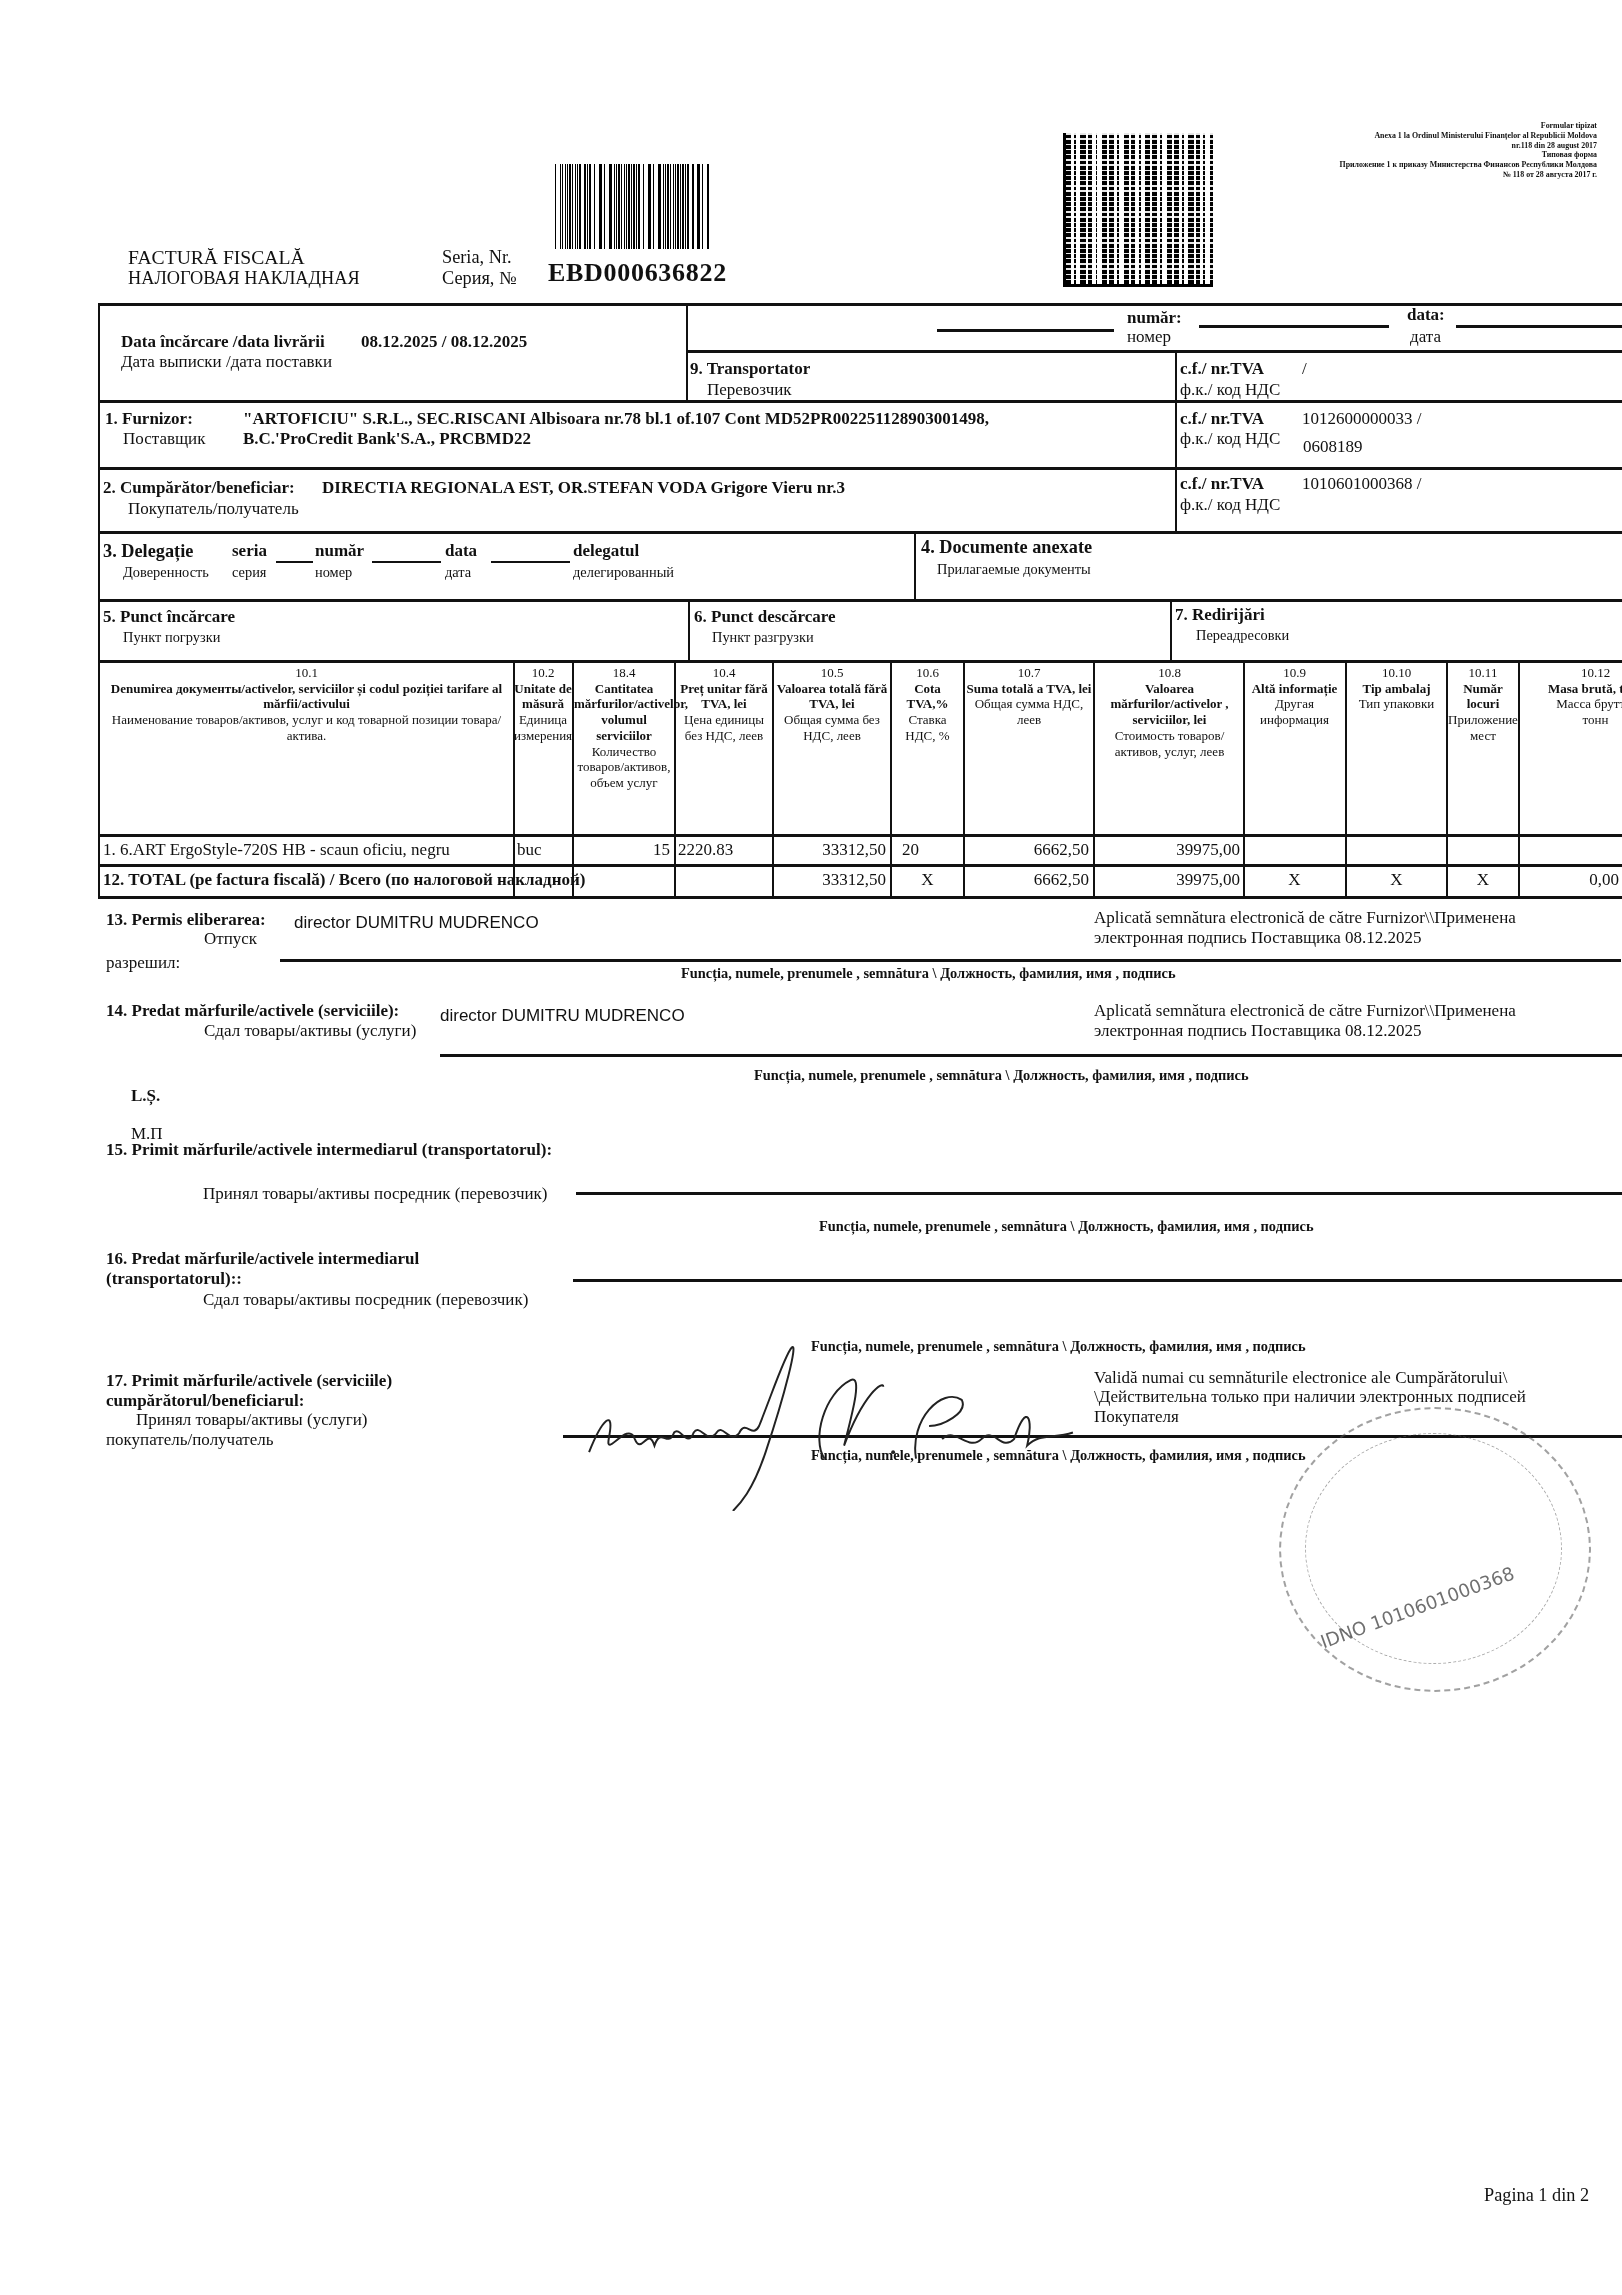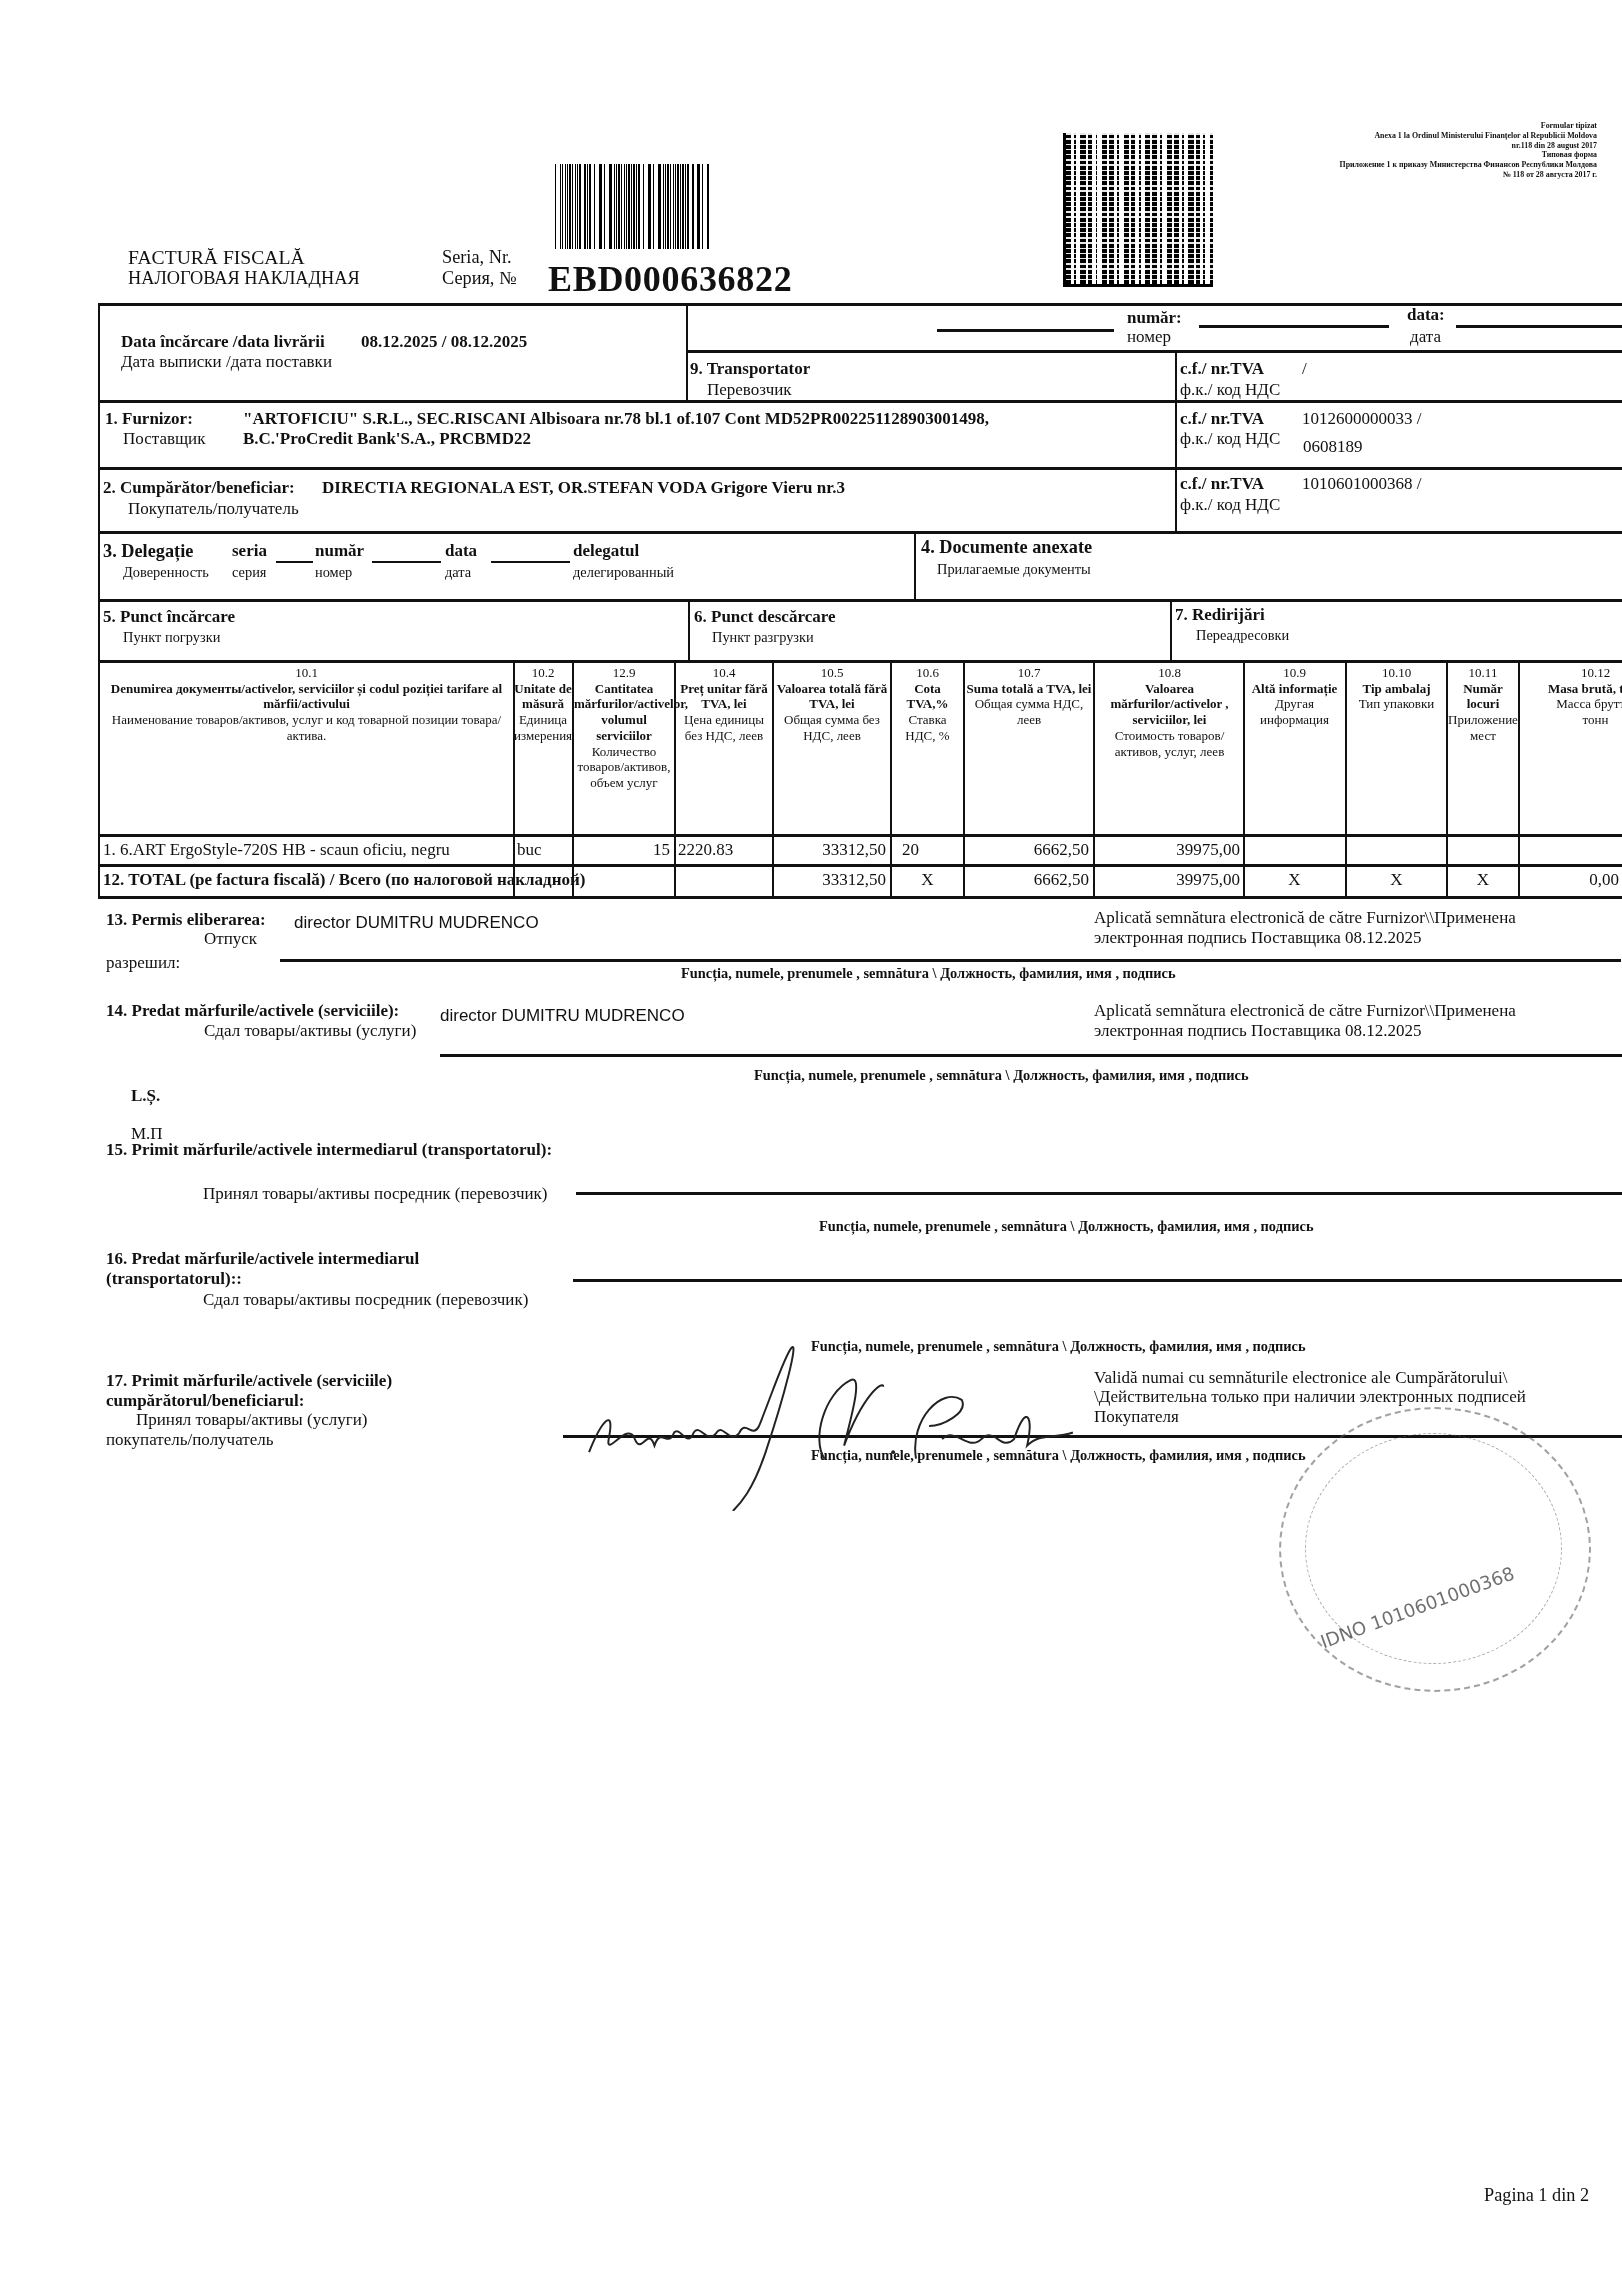--- a/index.html
+++ b/index.html
@@ -14,21 +14,21 @@
     background: repeating-linear-gradient(90deg,#000 0 1.3px,#fff 1.3px 2.6px,#000 2.6px 3.3px,#fff 3.3px 4.6px,#000 4.6px 6.5px,#fff 6.5px 7.2px,#000 7.2px 7.9px,#fff 7.9px 9.8px); }
   .qr { left:1063px; top:133px; width:147px; height:151px;
     background:
       repeating-linear-gradient(0deg, rgba(0,0,0,.0) 0 3.9px, rgba(255,255,255,.9) 3.9px 5.2px),
       repeating-linear-gradient(90deg,#000 0 4.6px,#fff 4.6px 7.9px,#000 7.9px 9.8px,#fff 9.8px 14.4px,#000 14.4px 19.6px,#fff 19.6px 21.6px);
     border-left:3.9px solid #000; border-bottom:3.9px solid #000; }
   .title1 { left:128px; top:247px; font-size:19.6px; }
   .title2 { left:128px; top:268px; font-size:18.3px; }
   .seria1 { left:442px; top:247px; font-size:18.3px; }
   .seria2 { left:442px; top:268px; font-size:18.3px; }
-  .invno { left:548px; top:258px; font-size:36px; font-weight:bold; letter-spacing:0.7px; }
+  .invno { left:548px; top:258px; font-size:26px; font-weight:bold; letter-spacing:0.7px; }
 
   .line { position:absolute; background:#111; }
   .h { height:2.6px; }
   .v { width:2px; }
   .t { position:absolute; font-size:17px; line-height:19.6px; white-space:nowrap; }
   .sm { font-size:14.4px; line-height:17px; }
   .th { position:absolute; text-align:center; font-size:13px; line-height:15.7px; }
   .num { text-align:right; }
   .stamp { left:1279px; top:1407px; width:308px; height:281px; border-radius:50%;
     border:2px dashed #555; opacity:.55; }
@@ -148,21 +148,21 @@
   <div>10.1</div>
   <div class="b">Denumirea документы/activelor, serviciilor și codul poziției tarifare  al mărfii/activului</div>
   <div>Наименование товаров/активов, услуг и код товарной позиции товара/актива.</div>
 </div>
 <div class="th" style="left:514px;top:665px;width:58px;">
   <div>10.2</div>
   <div class="b">Unitate de măsură</div>
   <div>Единица измерения</div>
 </div>
 <div class="th" style="left:574px;top:665px;width:100px;">
-  <div>12.9</div>
+  <div>18.4</div>
   <div class="b">Cantitatea mărfurilor/activelor, volumul serviciilor</div>
   <div>Количество товаров/активов, объем услуг</div>
 </div>
 <div class="th" style="left:676px;top:665px;width:96px;">
   <div>10.4</div>
   <div class="b">Preț unitar fără TVA, lei</div>
   <div>Цена единицы без НДС, леев</div>
 </div>
 <div class="th" style="left:774px;top:665px;width:116px;">
   <div>10.5</div>

